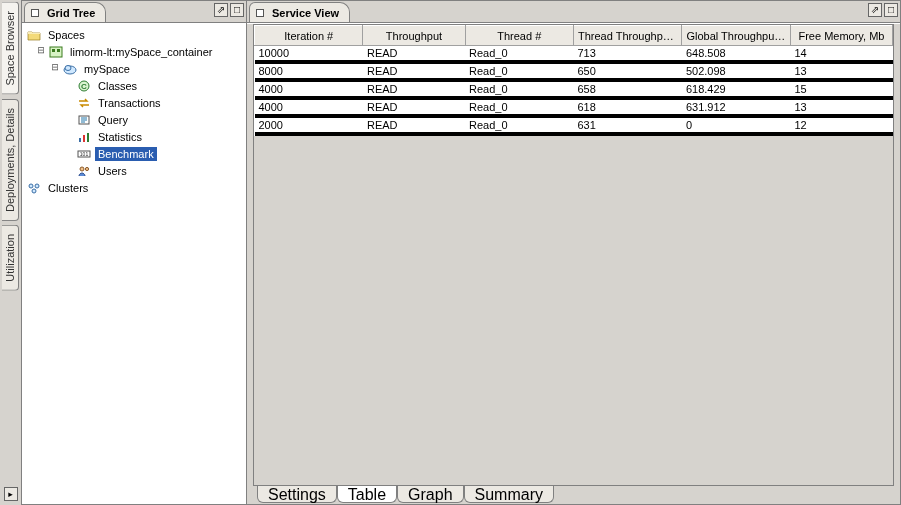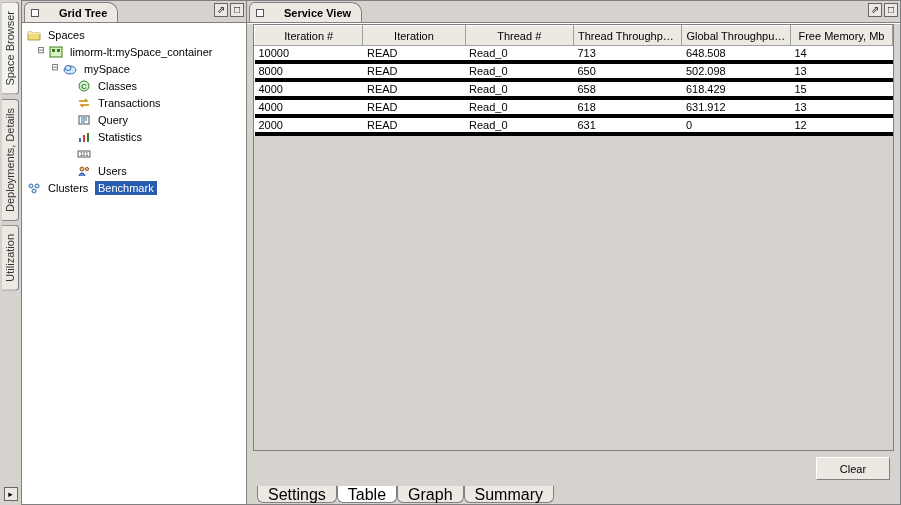--- a/index.html
+++ b/index.html
@@ -76,21 +76,21 @@
     display: flex;
     align-items: flex-end;
     background: #d6d3ce;
     border-bottom: 1px solid #808080;
     padding-left: 2px;
     position: relative;
   }
   .panel-tab {
     display: flex;
     align-items: center;
-    gap: 20px;
+    gap: 8px;
     height: 20px;
     padding: 0 10px 0 6px;
     background: #ece9e3;
     border: 1px solid #808080;
     border-bottom: none;
     border-radius: 6px 10px 0 0;
     font-weight: bold;
     font-size: 11px;
     cursor: pointer;
   }
@@ -146,21 +146,20 @@
     justify-content: center;
     width: 16px; height: 14px;
     margin-right: 3px;
     font-size: 11px;
   }
   .ic svg { width: 14px; height: 12px; }
   .lbl { padding: 1px 3px; }
   .lbl.selected {
     background: #2a5db0;
     color: #fff;
-    margin-top: 34px;
   }
   
   .table-wrap {
     flex: 1;
     background: #d6d3ce;
     display: flex;
     flex-direction: column;
     min-height: 0;
   }
   .tbl {
@@ -398,21 +397,21 @@
                 <col style="width:17%">
                   <col style="width:16%">
                   <col style="width:17%">
                 <col style="width:17%">
                   <col style="width:17%">
                   <col style="width:16%">
               </colgroup>
               <thead>
                 <tr>
                   <th>Iteration #</th>
-                  <th>Iteration</th>
+                  <th>Throughput</th>
                   <th>Thread #</th>
                   <th>Thread Throughpu...</th>
                   <th>Global Throughput,...</th>
                   <th>Free Memory, Mb</th>
                 </tr>
               </thead>
               <tbody id="tbody">
                   <tr>
                     <td>10000</td>
                     <td>READ</td>
@@ -452,23 +451,20 @@
                     <td>631</td>
                     <td>0</td>
                     <td>12</td>
                   </tr>
                 </tbody>
             </table>
           </div>
           <div class="table-pad"></div>
         </div>
 
-        <div class="btn-row">
-          <button class="btn">Clear</button>
-        </div>
 
         <div class="subtabs">
           <div class="subtab">Settings</div>
           <div class="subtab active">Table</div>
           <div class="subtab">Graph</div>
           <div class="subtab">Summary</div>
         </div>
       </div>
     </div>
   </div>

